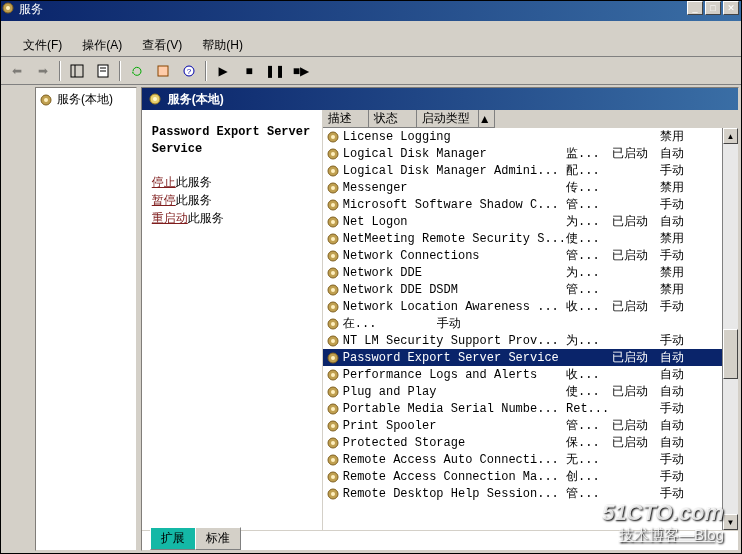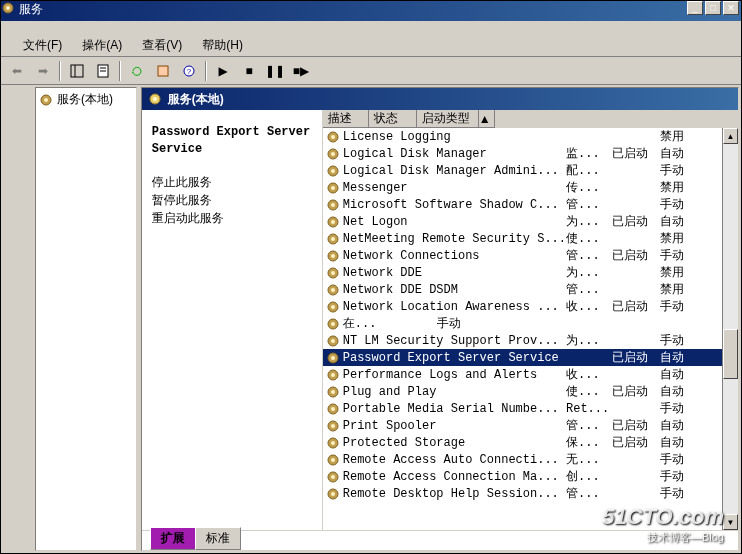--- a/index.html
+++ b/index.html
@@ -20,21 +20,21 @@
 .treepane { width: 150px; background: #fff; border: 1px inset #d4d0c8; margin: 2px; padding: 3px; }
 .treerow { display: flex; align-items: center; gap: 4px; }
 .gear { display: inline-block; width: 14px; height: 14px; }
 .gear svg { width: 14px; height: 14px; }
 .right { flex: 1; margin: 2px; display: flex; flex-direction: column; border: 1px inset #d4d0c8; background: #fff; }
 .rheader { height: 22px; background: linear-gradient(to right, #0a246a, #3a6ea5); color: #fff; display: flex; align-items: center; padding-left: 6px; font-weight: bold; }
 .rheader .gear { margin-right: 6px; }
 .body2 { flex: 1; display: flex; overflow: hidden; }
 .detail { width: 180px; padding: 14px 10px; font-family: "Courier New", monospace; font-size: 12px; }
 .detail .sname { font-weight: bold; margin-bottom: 16px; line-height: 1.4; }
-.detail a { color: #000000; cursor: pointer; }
+.detail a { color: #7f1d1d; text-decoration: underline; cursor: pointer; }
 .detail .links div { line-height: 1.5; }
 .list { flex: 1; display: flex; flex-direction: column; overflow: hidden; border-left: 1px solid #d4d0c8; }
 .cols { height: 18px; display: flex; background: #d4d0c8; }
 .col { border-right: 1px solid #808080; border-bottom: 1px solid #808080; padding: 2px 5px; display: flex; align-items: center; overflow: hidden; white-space: nowrap; }
 .col.name { flex: 1; }
 .col.desc { width: 46px; }
 .col.stat { width: 48px; }
 .col.type { width: 62px; }
 .col.sb { width: 16px; padding: 0; }
 .rows { flex: 1; overflow: hidden; font-family: "Courier New", monospace; font-size: 12px; }
@@ -45,24 +45,24 @@
 .row .c.desc { width: 46px; }
 .row .c.stat { width: 48px; }
 .row .c.type { width: 62px; }
 .row.sel { background: #0a246a; color: #fff; }
 .vsbar { width: 16px; background: #d4d0c8; border-left: 1px solid #808080; display: flex; flex-direction: column; }
 .vsbtn { height: 16px; background: #d4d0c8; border: 1px solid #fff; border-right-color: #444; border-bottom-color: #444; display: flex; align-items: center; justify-content: center; font-size: 8px; }
 .vtrack { flex: 1; background: #e8e8e8; position: relative; }
 .vthumb { position: absolute; left: 0; right: 0; top: 50%; height: 50px; background: #d4d0c8; border: 1px solid #fff; border-right-color: #444; border-bottom-color: #444; }
 .tabs { height: 20px; display: flex; align-items: flex-end; padding-left: 8px; border-top: 1px solid #d4d0c8; }
 .tab { padding: 2px 10px; border: 1px solid #808080; border-top-color: #fff; border-left-color: #fff; background: #d4d0c8; font-size: 12px; margin-right: -1px; }
-.tab.active { background: #a21caf; font-weight: bold; }
+.tab.active { background: #14b8a6; }
 .watermark { position: absolute; right: 18px; bottom: 9px; color: rgba(255,255,255,0.85); font-family: Arial; text-align: right; text-shadow: 1px 1px 2px #000; pointer-events: none; }
 .watermark .wm1 { font-size: 22px; font-weight: bold; font-style: italic; }
-.watermark .wm2 { font-size: 11px; }
+.watermark .wm2 { font-size: 15px; text-decoration: underline; }
 </style>
 </head>
 <body>
 
 <div class="window">
   <div class="titlebar">
     <span class="ticon gear"><svg viewBox="0 0 14 14">
           <circle cx="7" cy="7" r="5" fill="#c0a050" stroke="#806020"></circle>
           <circle cx="7" cy="7" r="2" fill="#fff0c0"></circle>
         </svg></span>

